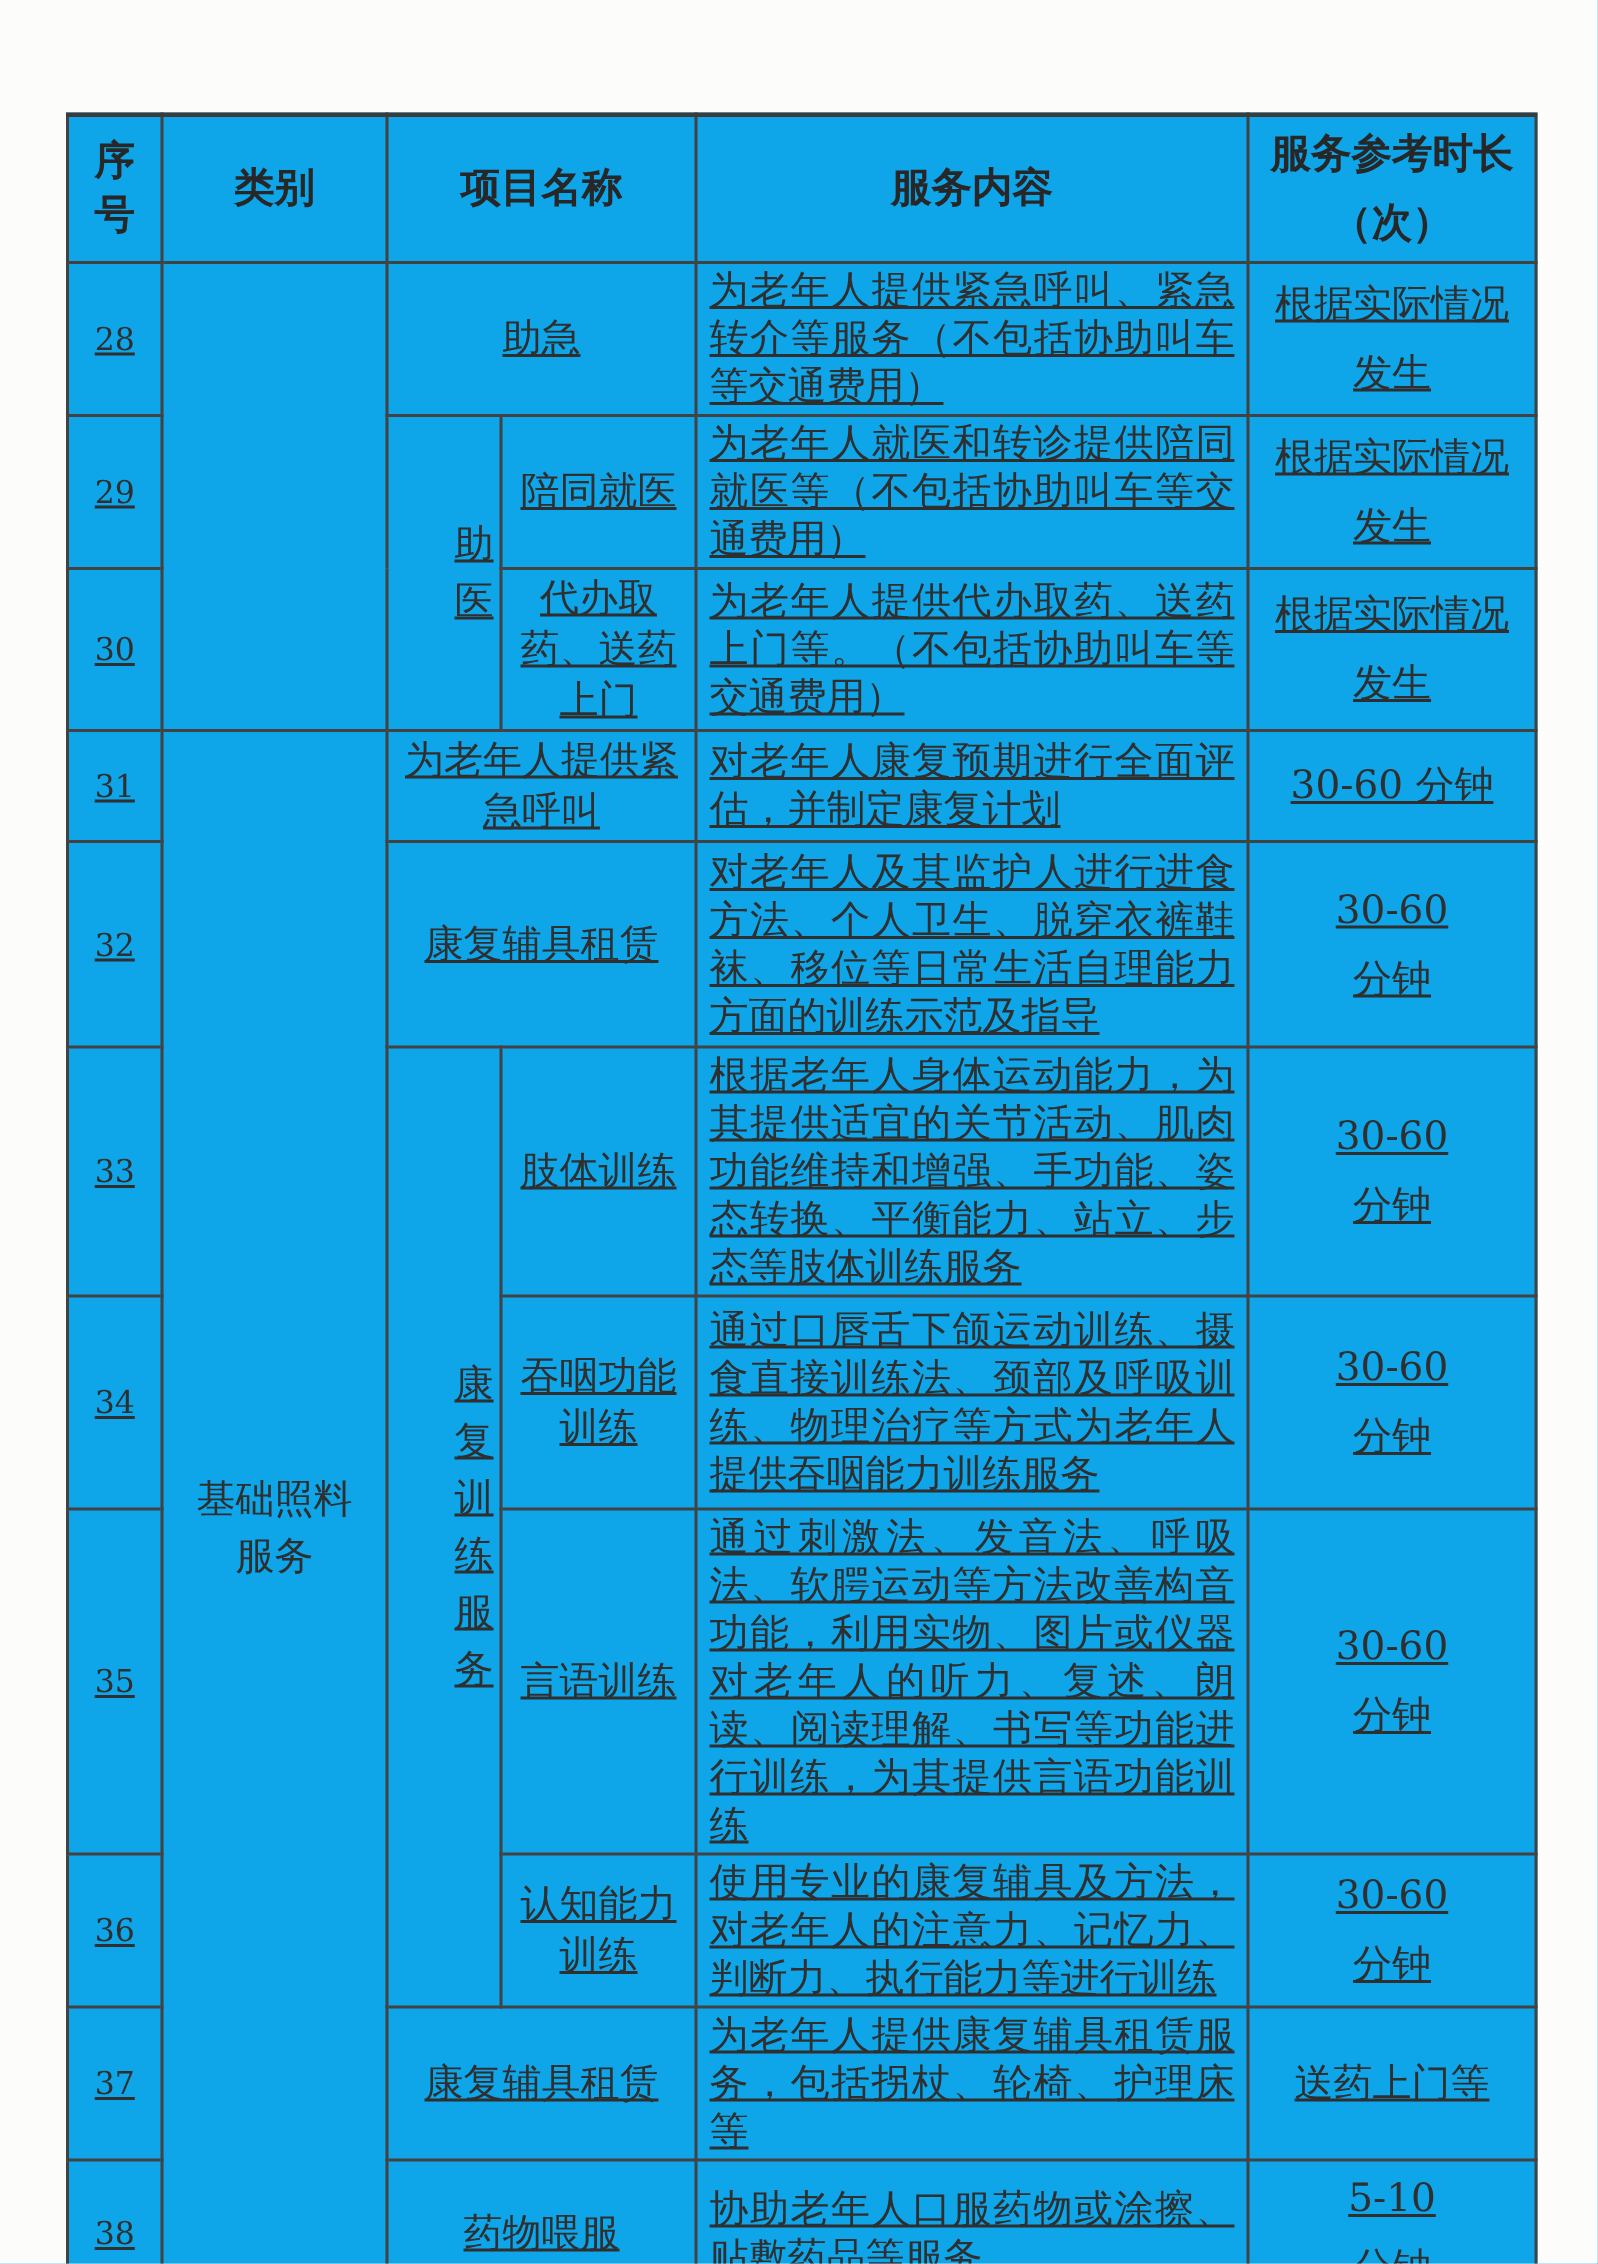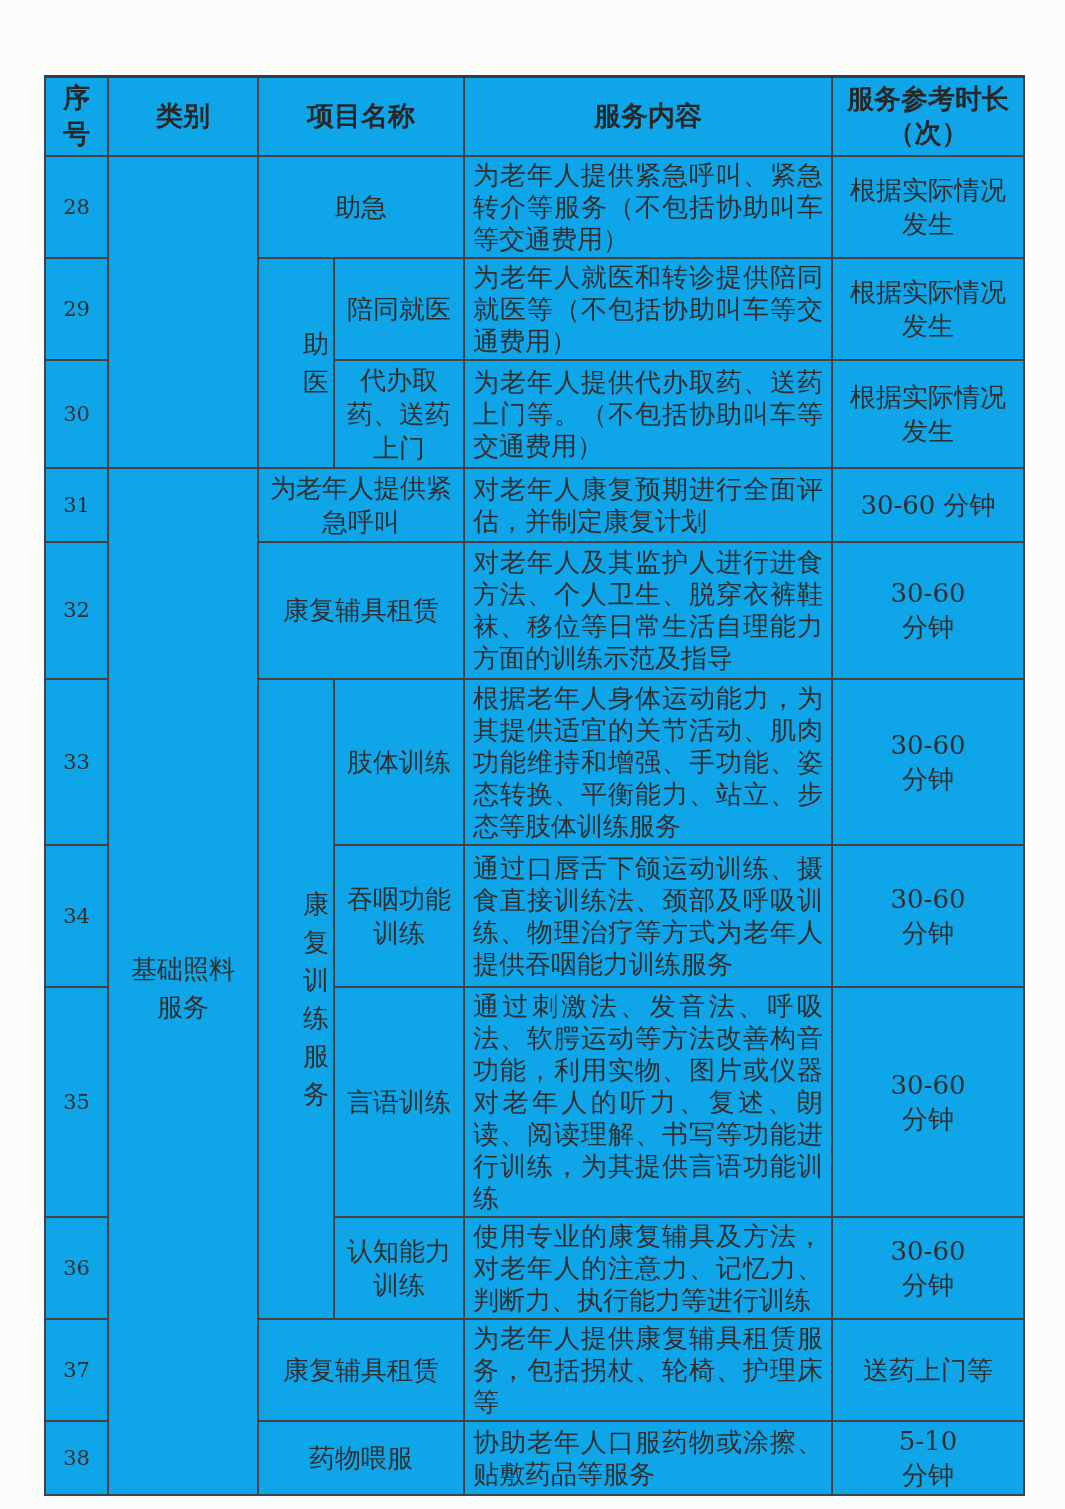--- a/index.html
+++ b/index.html
@@ -33,34 +33,35 @@
   th {
     font-family: "DejaVu Sans", sans-serif;
     font-weight: 700;
     font-size: 27px;
     line-height: 34px;
     color: #272727;
   }
   td {
     font-size: 26px;
     line-height: 34px;
+    text-decoration: underline;
   }
   td.no-cell {
     font-size: 21px;
   }
   td.content-cell {
     text-align: justify;
     text-align-last: left;
     padding: 2px 8px;
     line-height: 32px;
   }
   td.duration-cell,
   th.duration-head {
     white-space: pre-line;
-    line-height: 34px;
+    line-height: 46px;
   }
   .vstack {
     display: inline-block;
     width: 1.15em;
     word-break: break-all;
     line-height: 1.35;
   }
   .wrap4 {
     display: inline-block;
     width: 108px;

